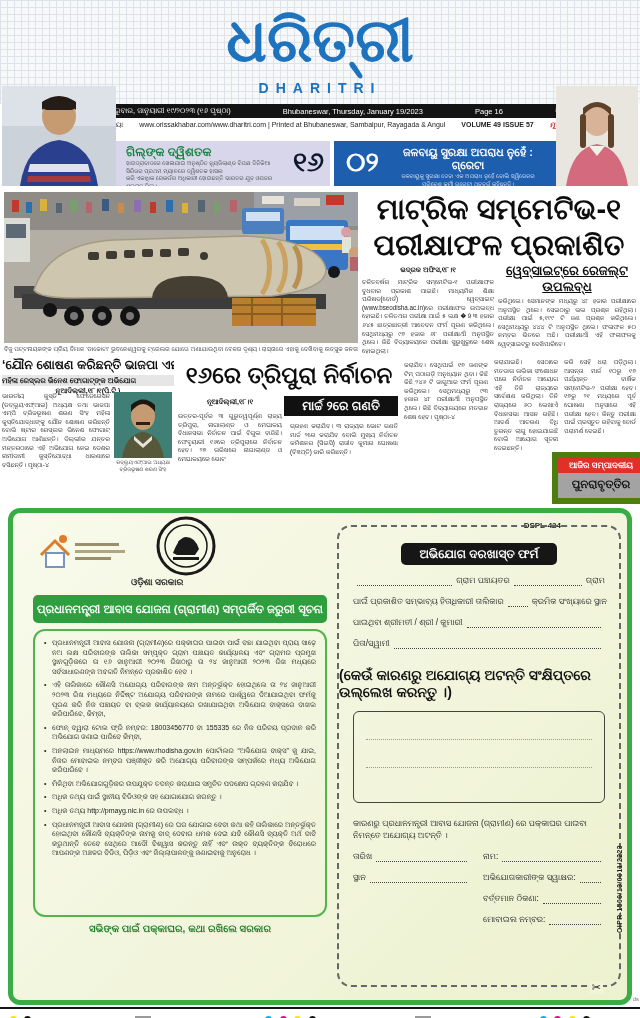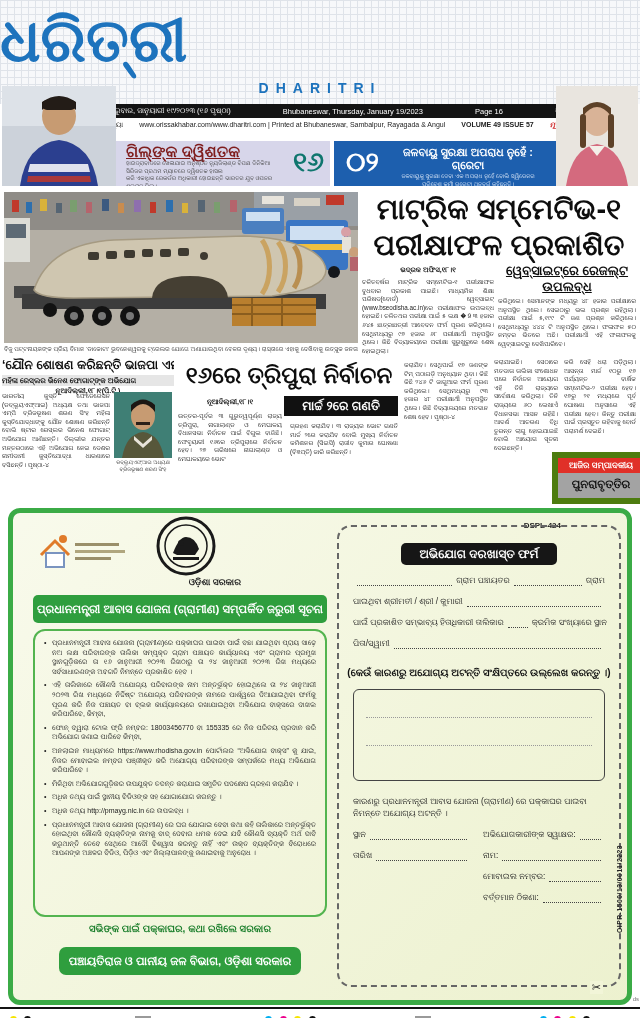--- a/index.html
+++ b/index.html
@@ -7,32 +7,32 @@
         font-family:"Liberation Sans",sans-serif;overflow:hidden;color:#111;}
   .abs{position:absolute;}
   .ov{overflow:hidden;}
   .ctr{text-align:center;}
   .b{font-weight:bold;}
   
   .grid-bg{background-color:#f7f8fa;
     background-image:linear-gradient(#dfe3e9 1px,transparent 1px),
                      linear-gradient(90deg,#dfe3e9 1px,transparent 1px);
     background-size:7px 7px;}
-  .logo-od{font-weight:bold;color:#1d73bd;font-size:60px;line-height:78px;}
+  .logo-od{font-weight:bold;color:#1d73bd;font-size:60px;line-height:78px;text-align:center;}
   .logo-en{font-weight:bold;color:#1d73bd;font-size:14px;letter-spacing:7px;text-align:center;}
   .blackbar{background:#141414;color:#fff;display:flex;align-items:center;
             justify-content:space-between;font-size:7.5px;padding:0 8px;box-sizing:border-box;}
   .infoline{display:flex;align-items:center;justify-content:space-between;font-size:7px;
             color:#222;padding:0 4px;box-sizing:border-box;background:#fff;}
   .red-price{color:#cc2222;font-weight:bold;font-style:italic;}
   
   .teaser-l{background:#d7d6ea;}
-  .teaser-l .tt{color:#7f1d1d;font-weight:bold;font-size:16px;line-height:14px;text-decoration:underline;}
+  .teaser-l .tt{color:#15803d;font-weight:bold;font-size:12px;line-height:14px;}
   .teaser-l .tx{color:#444;font-size:5.8px;line-height:7.5px;}
-  .tnum-l{color:#0f766e;font-weight:bold;font-size:27px;}
+  .tnum-l{color:#0f172a;font-weight:bold;font-size:27px;}
   .teaser-r{background:#1d5fae;color:#fff;}
   .teaser-r .tt{font-weight:bold;font-size:11px;line-height:13px;}
   .teaser-r .tx{font-size:5.8px;line-height:7.5px;color:#dce8f8;}
   .tnum-r{color:#fff;font-weight:bold;font-size:27px;}
   
   .hl-xl{font-weight:bold;color:#0d0d0d;font-size:29px;line-height:33px;text-align:center;white-space:nowrap;}
   .hl-lg{font-weight:bold;color:#0d0d0d;font-size:23px;line-height:30px;white-space:nowrap;}
   .hl-md{font-weight:bold;color:#0d0d0d;font-size:12.5px;white-space:nowrap;}
   .dateline{font-size:7px;font-weight:bold;text-align:center;color:#111;}
   .subgray{background:#e6e6e6;font-size:7.3px;font-weight:bold;}
@@ -49,29 +49,29 @@
       background-image:linear-gradient(135deg,rgba(255,255,255,.5),rgba(220,230,180,.25));}
   .ad-header{background:#2f9e3e;border-radius:5px;color:#fff;font-weight:bold;font-size:11.5px;
              text-align:center;line-height:13px;display:flex;align-items:center;justify-content:center;}
   .bullet-panel{border:2px solid #53b44f;border-radius:12px;padding:7px 9px;box-sizing:border-box;}
   .bullet{position:relative;padding-left:8px;font-size:7px;line-height:9.6px;color:#222;
           text-align:justify;margin-bottom:4px;}
   .bullet::before{content:"•";position:absolute;left:0;top:0;color:#222;}
   .slogan{color:#1c7f2c;font-weight:bold;font-size:10px;text-align:center;}
   .dept-box{background:#2f9e3e;border-radius:7px;color:#fff;font-weight:bold;font-size:11.5px;
             text-align:center;display:flex;align-items:center;justify-content:center;}
-  .govt-lbl{font-size:9px;font-weight:bold;text-align:right;color:#222;}
+  .govt-lbl{font-size:9px;font-weight:bold;text-align:left;color:#222;}
   
   .form{border:2px dashed #666;border-radius:14px;position:relative;box-sizing:border-box;}
   .form-title{background:#161616;border-radius:5px;color:#fff;font-weight:bold;font-size:12px;
               text-align:center;width:152px;margin:16px auto 8px;padding:4px 2px;}
   .fline{display:flex;align-items:flex-end;font-size:8.3px;margin:10px 14px 0;color:#222;}
   .fline span{white-space:nowrap;}
   .dots{flex:1;border-bottom:1.2px dotted #444;margin:0 4px;height:8px;min-width:20px;}
-  .fnote{font-weight:bold;font-size:10px;text-align:center;margin-top:18px;color:#111;}
+  .fnote{font-weight:bold;font-size:14px;text-align:left;margin-top:18px;color:#111;}
   .reason-box{margin:10px 14px 0;height:90px;border:1.2px solid #444;border-radius:6px;}
   .rline{margin:27px 12px 0;border-bottom:1px dotted #999;}
   .fsuffix{font-size:8.3px;line-height:12px;margin:14px 14px 0;color:#222;}
   .frow{display:flex;margin:10px 14px 0;font-size:8.3px;color:#222;}
   .fcell-l{display:flex;width:118px;align-items:flex-end;}
   .fcell-r{display:flex;flex:1;align-items:flex-end;margin-left:12px;}
   .scissors{position:absolute;right:16px;bottom:-9px;font-size:11px;background:#f2f5d8;color:#222;padding:0 2px;}
   .scissors::before{content:"✂";}
   .oipr{position:absolute;writing-mode:vertical-rl;transform:rotate(180deg);
         font-size:6.8px;font-weight:bold;color:#222;letter-spacing:.5px;}
@@ -284,85 +284,84 @@
       <div class="bullet">ଏହି ତାଲିକାରେ କୌଣସି ଅଯୋଗ୍ୟ ପରିବାରଙ୍କ ନାମ ଅନ୍ତର୍ଭୁକ୍ତ ହୋଇଥିଲେ ତା ୨୪ ଜାନୁଆରୀ ୨୦୨୩ ରିଖ ମଧ୍ୟରେ ନିର୍ଦ୍ଦିଷ୍ଟ ଅଯୋଗ୍ୟ ପରିବାରଙ୍କ ନାମରେ ପାର୍ଶ୍ୱରେ ଦିଆଯାଇଥିବା ଫର୍ମକୁ ପୂରଣ କରି ନିଜ ପଞ୍ଚାୟତ ବା ବ୍ଲକ କାର୍ଯ୍ୟାଳୟରେ ରଖାଯାଇଥିବା ଅଭିଯୋଗ ବାକ୍ସରେ ଦାଖଲ କରିପାରିବେ, କିମ୍ବା,</div>
       <div class="bullet">ଫୋନ୍ ଦ୍ୱାରା ଟୋଲ ଫ୍ରି ନମ୍ବର: 18003456770 ବା 155335 ରେ ନିଜ ପରିଚୟ ପ୍ରଦାନ କରି ଅଭିଯୋଗ ଜଣାଇ ପାରିବେ କିମ୍ବା,</div>
       <div class="bullet">ଅନଲାଇନ ମାଧ୍ୟମରେ https://www.rhodisha.gov.in ପୋର୍ଟାଲର “ଅଭିଯୋଗ ବାକ୍ସ” କୁ ଯାଇ, ନିଜର ମୋବାଇଲ ନମ୍ବର ପଞ୍ଜୀକୃତ କରି ଅଯୋଗ୍ୟ ପରିବାରଙ୍କ ସମ୍ପର୍କରେ ମଧ୍ୟ ଅଭିଯୋଗ କରିପାରିବେ ।</div>
       <div class="bullet">ମିଳିଥିବା ଅଭିଯୋଗଗୁଡ଼ିକର ଉପଯୁକ୍ତ ତଦନ୍ତ କରାଯାଇ ସମୁଚିତ ପଦକ୍ଷେପ ଗ୍ରହଣ କରାଯିବ ।</div>
       <div class="bullet">ଅଧିକ ତଥ୍ୟ ପାଇଁ ସ୍ଥାନୀୟ ବିଡିଓଙ୍କ ସହ ଯୋଗାଯୋଗ କରନ୍ତୁ ।</div>
       <div class="bullet">ଅଧିକ ତଥ୍ୟ http://pmayg.nic.in ରେ ଉପଲବ୍ଧ ।</div>
       <div class="bullet">ପ୍ରଧାନମନ୍ତ୍ରୀ ଆବାସ ଯୋଜନା (ଗ୍ରାମୀଣ) ରେ ଘର ଯୋଗାଇ ଦେବା କଥା କହି ତାଲିକାରେ ଅନ୍ତର୍ଭୁକ୍ତ ହୋଇଥିବା କୌଣସି ବ୍ୟକ୍ତିଙ୍କ ନାମକୁ ବାଦ୍ ଦେବାର ଧମକ ଦେଇ ଯଦି କୌଣସି ବ୍ୟକ୍ତି ଅର୍ଥ ଦାବି କରୁଥାନ୍ତି ତେବେ ସେଥିରେ ଆଦୌ ବିଶ୍ୱାସ କରନ୍ତୁ ନାହିଁ ଏବଂ ଉକ୍ତ ବ୍ୟକ୍ତିଙ୍କ ବିରୋଧରେ ଆପଣଙ୍କ ଅଞ୍ଚଳର ବିଡିଓ, ପିଡ଼ିଓ ଏବଂ ଜିଲ୍ଲାପାଳଙ୍କୁ ଜଣାଇବାକୁ ଅନୁରୋଧ ।</div>
     </div>
 
     <div class="abs slogan ov" style="left:12px;top:410px;width:310px;height:20px;">ସଭିଙ୍କ ପାଇଁ ପକ୍କାଘର, କଥା ରଖିଲେ ସରକାର</div>
-    <div class="abs dept-box" style="left:46px;top:434px;width:242px;height:28px;">ପଞ୍ଚାୟତିରାଜ ଓ ପାନୀୟ ଜଳ ବିଭାଗ, ଓଡ଼ିଶା ସରକାର</div>
 
     <div class="abs form" style="left:324px;top:12px;width:284px;height:462px;">
       <div class="form-title">ଅଭିଯୋଗ ଦରଖାସ୍ତ ଫର୍ମ</div>
 
       <div class="fline">
         <span class="dots" style="flex:1.4;"></span>
         <span>ଗ୍ରାମ ପଞ୍ଚାୟତର</span>
         <span class="dots"></span>
         <span>ଗ୍ରାମ</span>
       </div>
       <div class="fline">
-        <span>ପାଇଥିବା ଶ୍ରୀମତୀ / ଶ୍ରୀ / କୁମାରୀ</span>
-        <span class="dots"></span>
-      </div>
-      <div class="fline">
         <span>ପାଇଁ ପ୍ରକାଶିତ ସମ୍ଭାବ୍ୟ ହିତାଧିକାରୀ ତାଲିକାର</span>
         <span class="dots"></span>
         <span>କ୍ରମିକ ସଂଖ୍ୟାରେ ସ୍ଥାନ</span>
       </div>
       <div class="fline">
+        <span>ପାଇଥିବା ଶ୍ରୀମତୀ / ଶ୍ରୀ / କୁମାରୀ</span>
+        <span class="dots"></span>
+      </div>
+      <div class="fline">
         <span>ପିତା/ସ୍ୱାମୀ</span>
         <span class="dots"></span>
       </div>
 
       <div class="fnote">(କେଉଁ କାରଣରୁ ଅଯୋଗ୍ୟ ଅଟନ୍ତି ସଂକ୍ଷିପ୍ତରେ ଉଲ୍ଲେଖ କରନ୍ତୁ ।)</div>
 
       <div class="reason-box">
         <div class="rline"></div>
         <div class="rline"></div>
       </div>
 
       <div class="fsuffix">କାରଣରୁ ପ୍ରଧାନମନ୍ତ୍ରୀ ଆବାସ ଯୋଜନା (ଗ୍ରାମୀଣ) ରେ ପକ୍କାଘର ପାଇବା ନିମନ୍ତେ ଅଯୋଗ୍ୟ ଅଟନ୍ତି ।</div>
 
       <div class="frow">
         <span class="fcell-l">
+            <span>ତାରିଖ</span>
+            <span class="dots"></span>
+          </span>
+        <span class="fcell-r">
+            <span>ନାମ:</span>
+            <span class="dots"></span>
+          </span>
+      </div>
+      <div class="frow">
+        <span class="fcell-l">
             <span>ସ୍ଥାନ</span>
             <span class="dots"></span>
           </span>
         <span class="fcell-r">
             <span>ଅଭିଯୋଗକାରୀଙ୍କ ସ୍ୱାକ୍ଷର:</span>
             <span class="dots"></span>
           </span>
       </div>
       <div class="frow">
-        <span class="fcell-l">
-            <span>ତାରିଖ</span>
-            <span class="dots"></span>
-          </span>
+        <span class="fcell-l"></span>
         <span class="fcell-r">
-            <span>ନାମ:</span>
+            <span>ବର୍ତ୍ତମାନ ଠିକଣା:</span>
             <span class="dots"></span>
           </span>
       </div>
       <div class="frow">
         <span class="fcell-l"></span>
         <span class="fcell-r">
             <span>ମୋବାଇଲ ନମ୍ବର:</span>
-            <span class="dots"></span>
-          </span>
-      </div>
-      <div class="frow">
-        <span class="fcell-l"></span>
-        <span class="fcell-r">
-            <span>ବର୍ତ୍ତମାନ ଠିକଣା:</span>
             <span class="dots"></span>
           </span>
       </div>
 
       <span class="scissors"></span>
     </div>
 
     <div class="oipr" style="right:4px;top:240px;height:180px;">OIPR-1500/13/0011/2223</div>
   </div>
 

